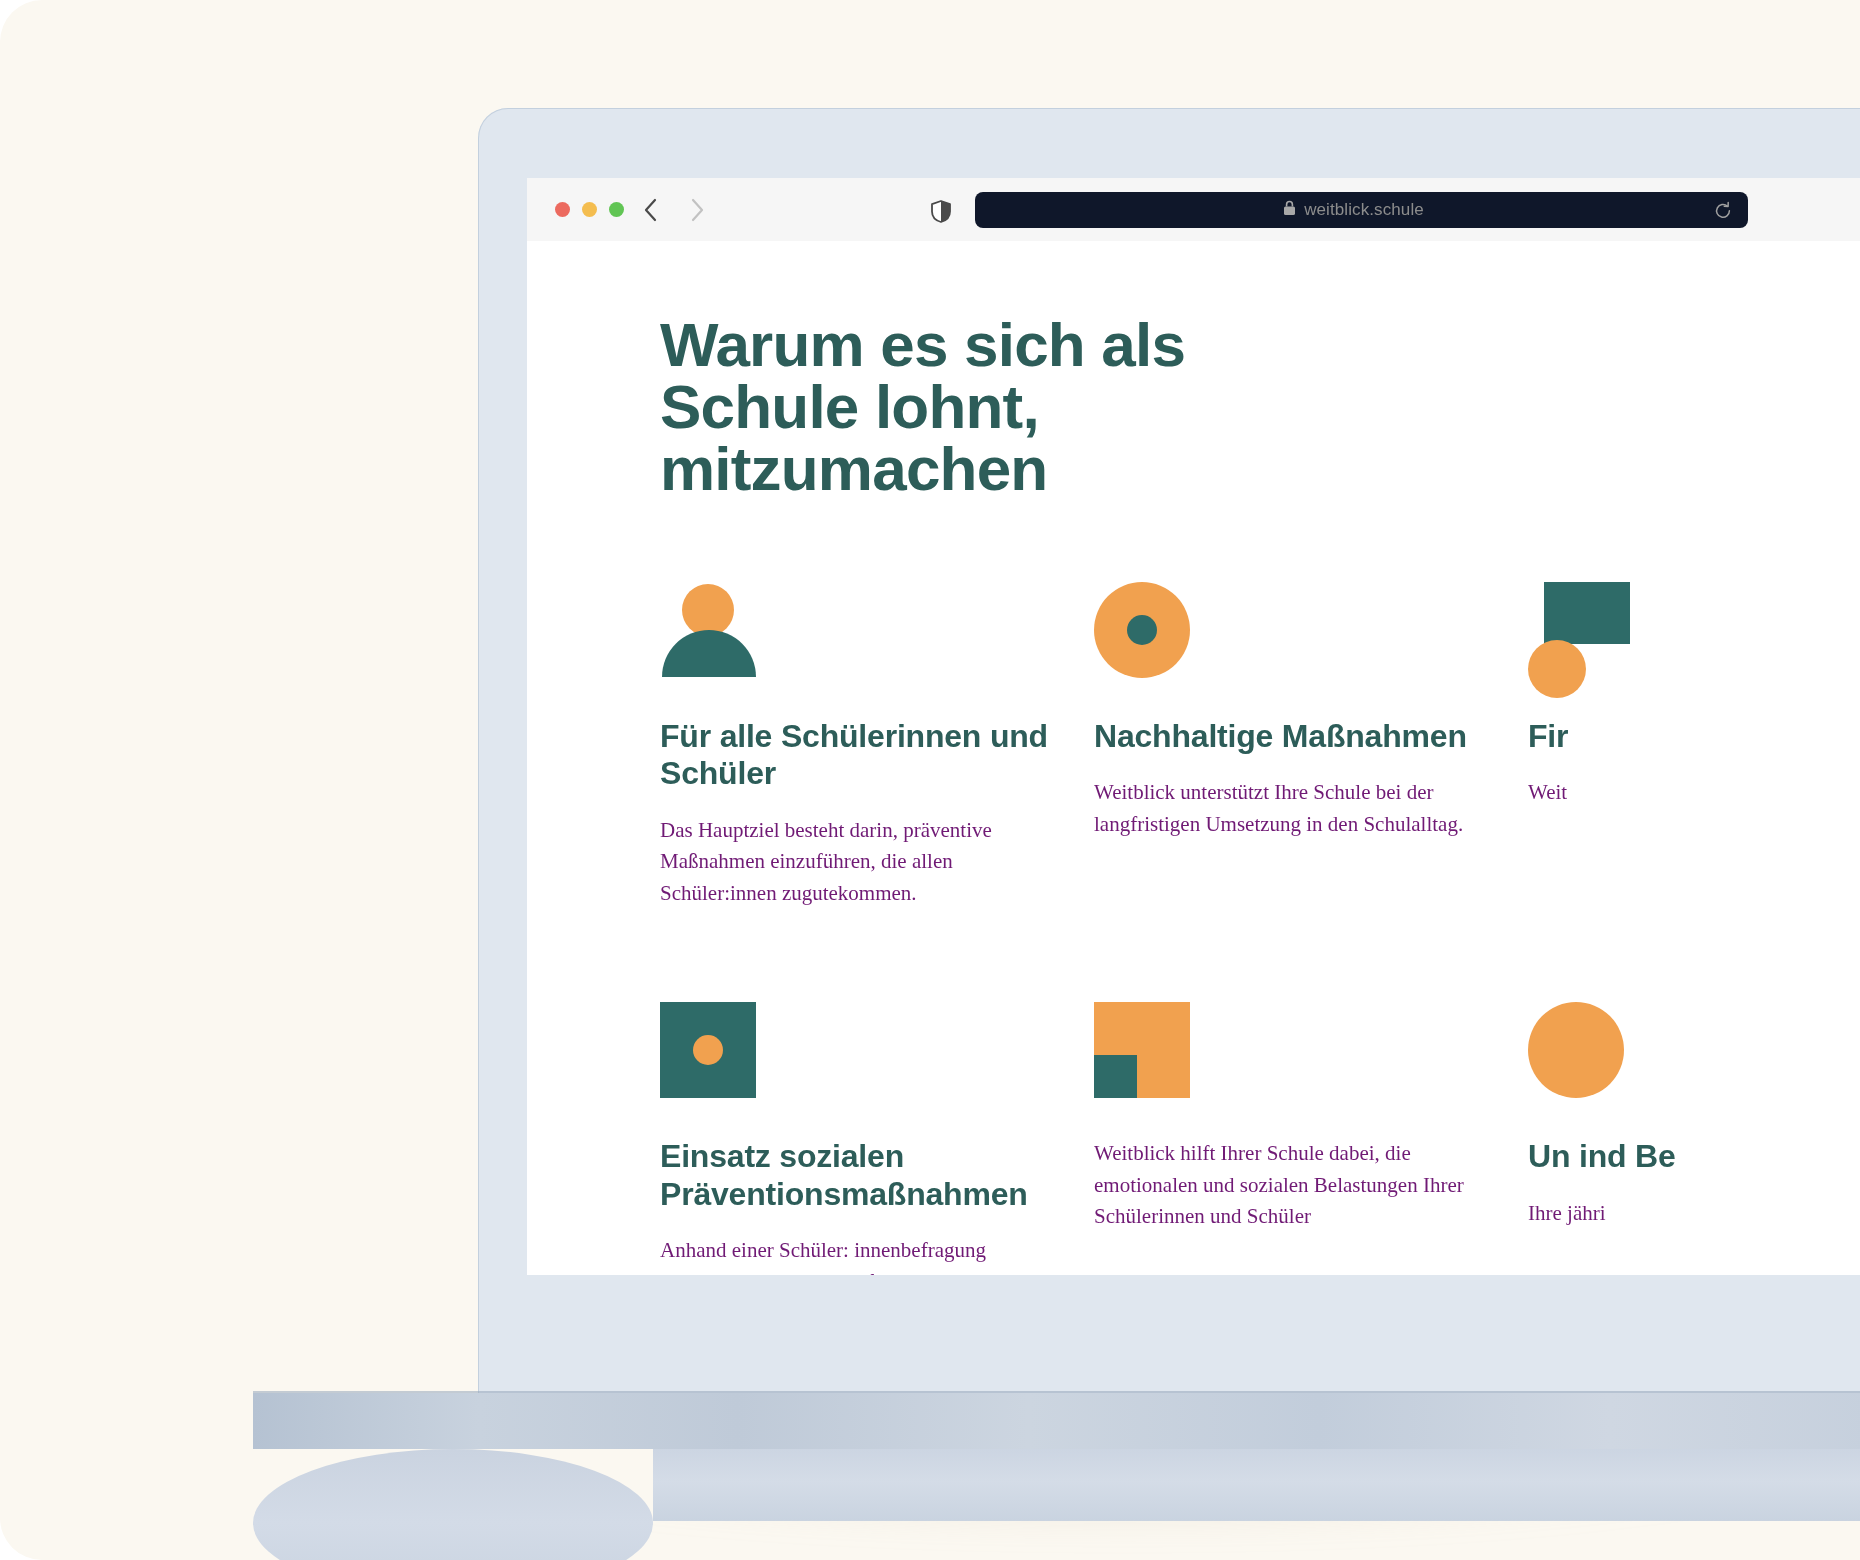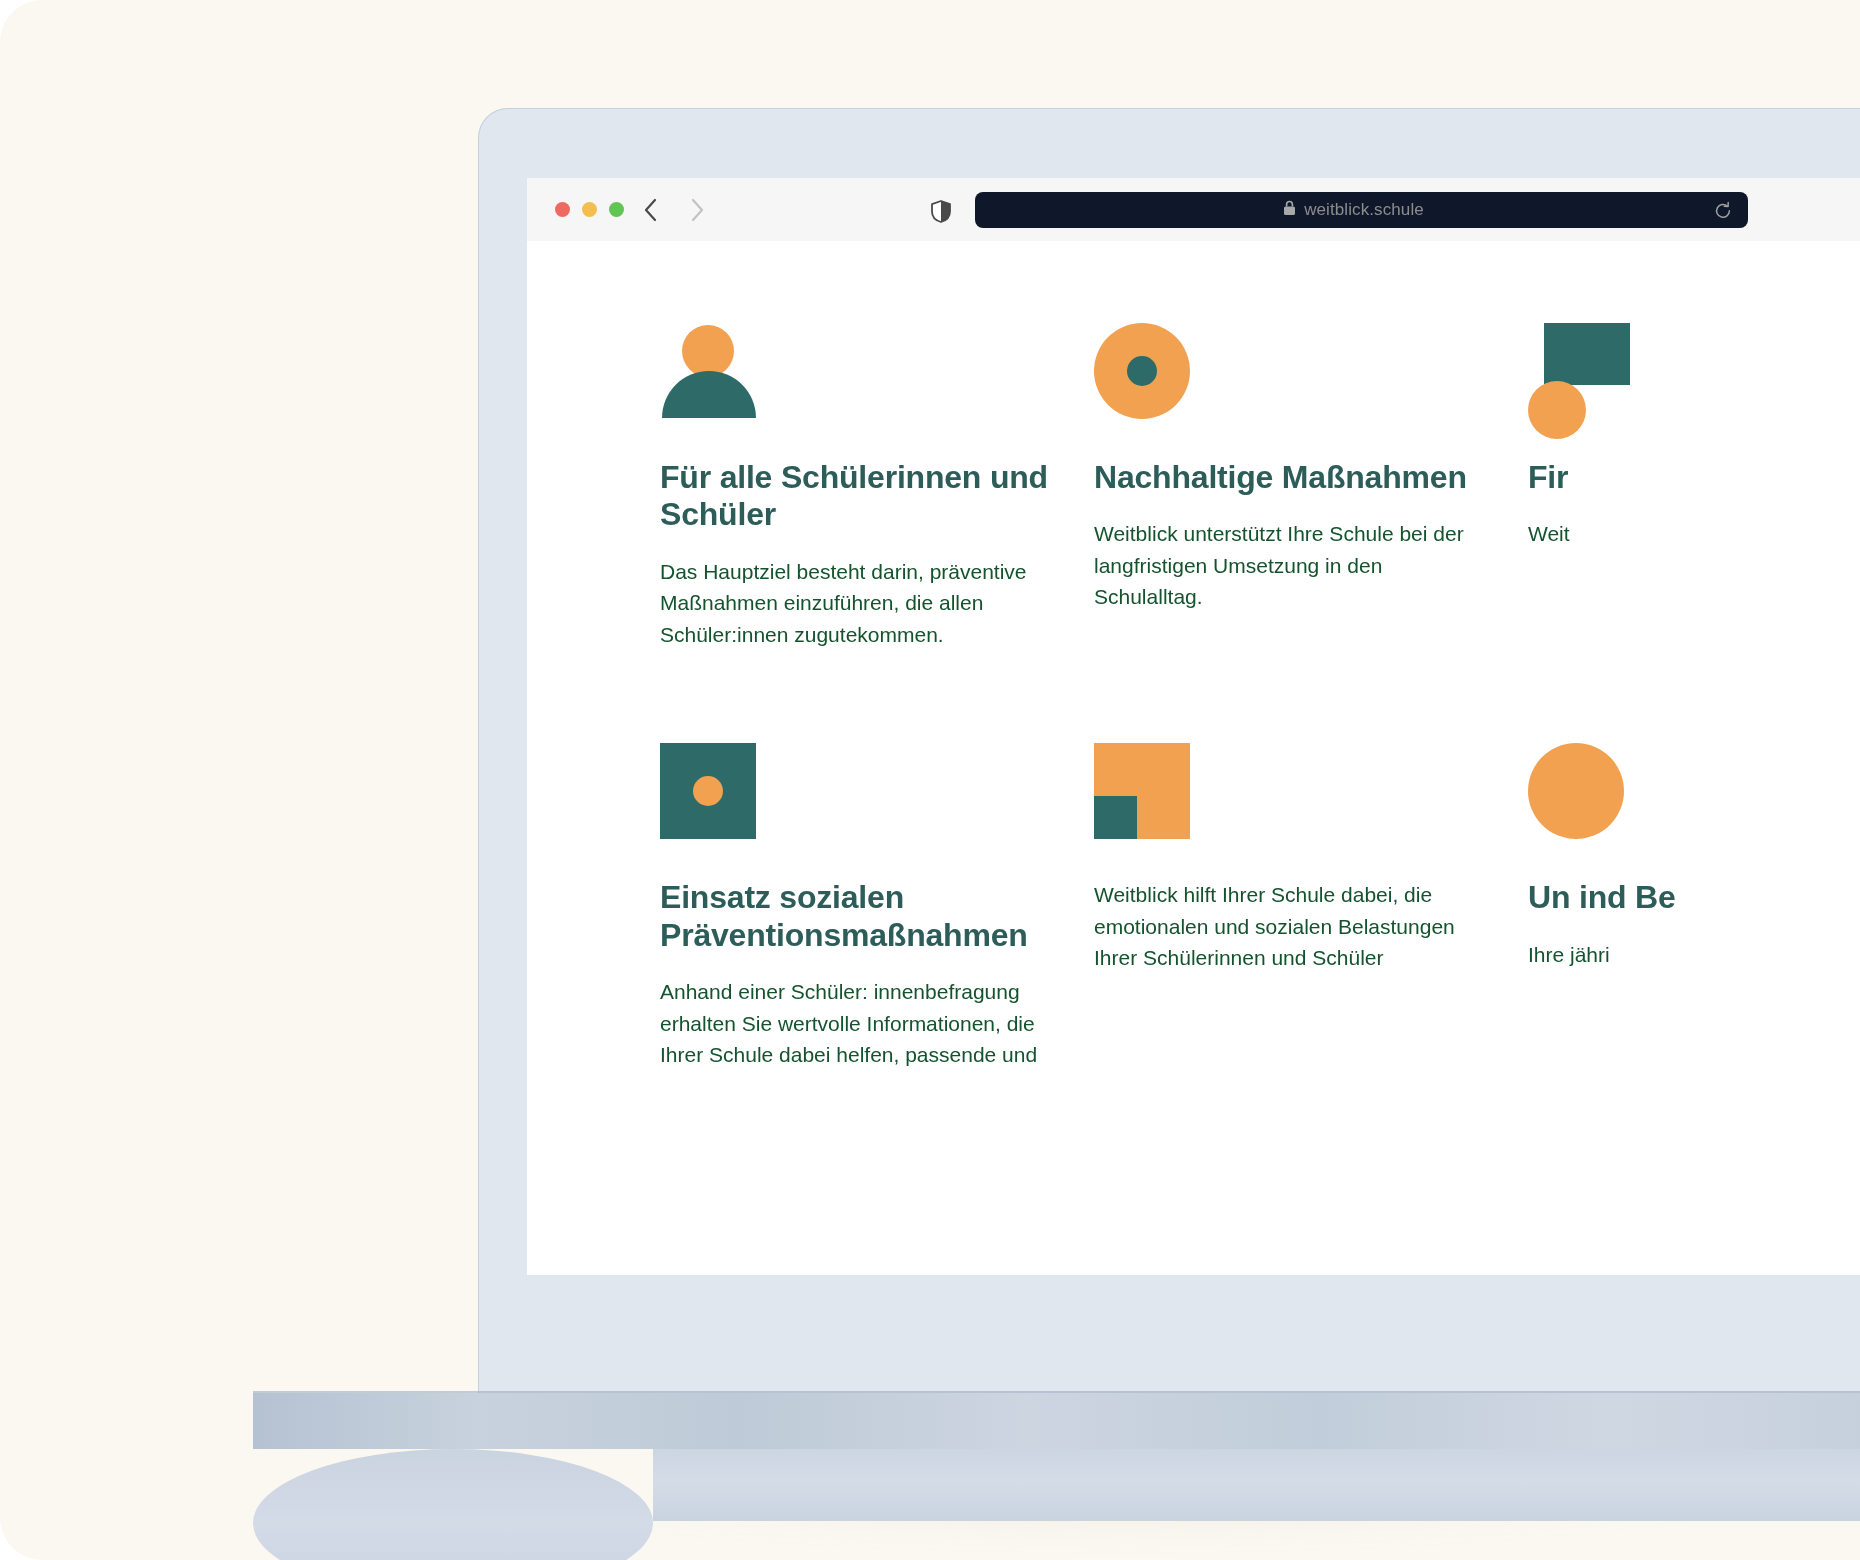--- a/index.html
+++ b/index.html
@@ -244,22 +244,23 @@
     font-size: 32px;
     line-height: 1.17;
     font-weight: 700;
     color: #2d5d59;
     letter-spacing: -0.2px;
   }
   .card-text {
     margin: 0;
     font-size: 21px;
     line-height: 1.5;
-    color: #14532d;
+    color: #701a75;
     font-weight: 400;
+    font-family: Liberation Serif, serif;
   }
 
   
   .ic-person-head {
     position: absolute;
     left: 22px; top: 2px;
     width: 52px; height: 52px;
     border-radius: 50%;
     background: #f1a14f;
   }
@@ -388,20 +389,21 @@
               <path d="M16.4 9.8 A6.4 6.4 0 1 1 14.3 5.1" stroke="#a0a0a0" stroke-width="1.5" stroke-linecap="round" fill="none"></path>
               <path d="M15.2 1.6 L15.1 5.6 L11.2 5.2" stroke="#a0a0a0" stroke-width="1.5" stroke-linecap="round" stroke-linejoin="round" fill="none"></path>
             </svg>
           </span>
         </div>
       </div>
 
       <div id="page">
         <div id="page-inner">
 
+          <h1 id="page-title">Warum es sich als Schule lohnt, mitzumachen</h1>
 
           <div id="cards-grid">
 
             <div class="card">
               <div class="card-icon">
                 <span class="ic-person-head"></span>
                 <span class="ic-person-body"></span>
               </div>
               <h2 class="card-title">Für alle Schülerinnen und Schüler</h2>
               <p class="card-text">Das Hauptziel besteht darin, präventive Maßnahmen einzuführen, die allen Schüler:innen zugutekommen.</p>

